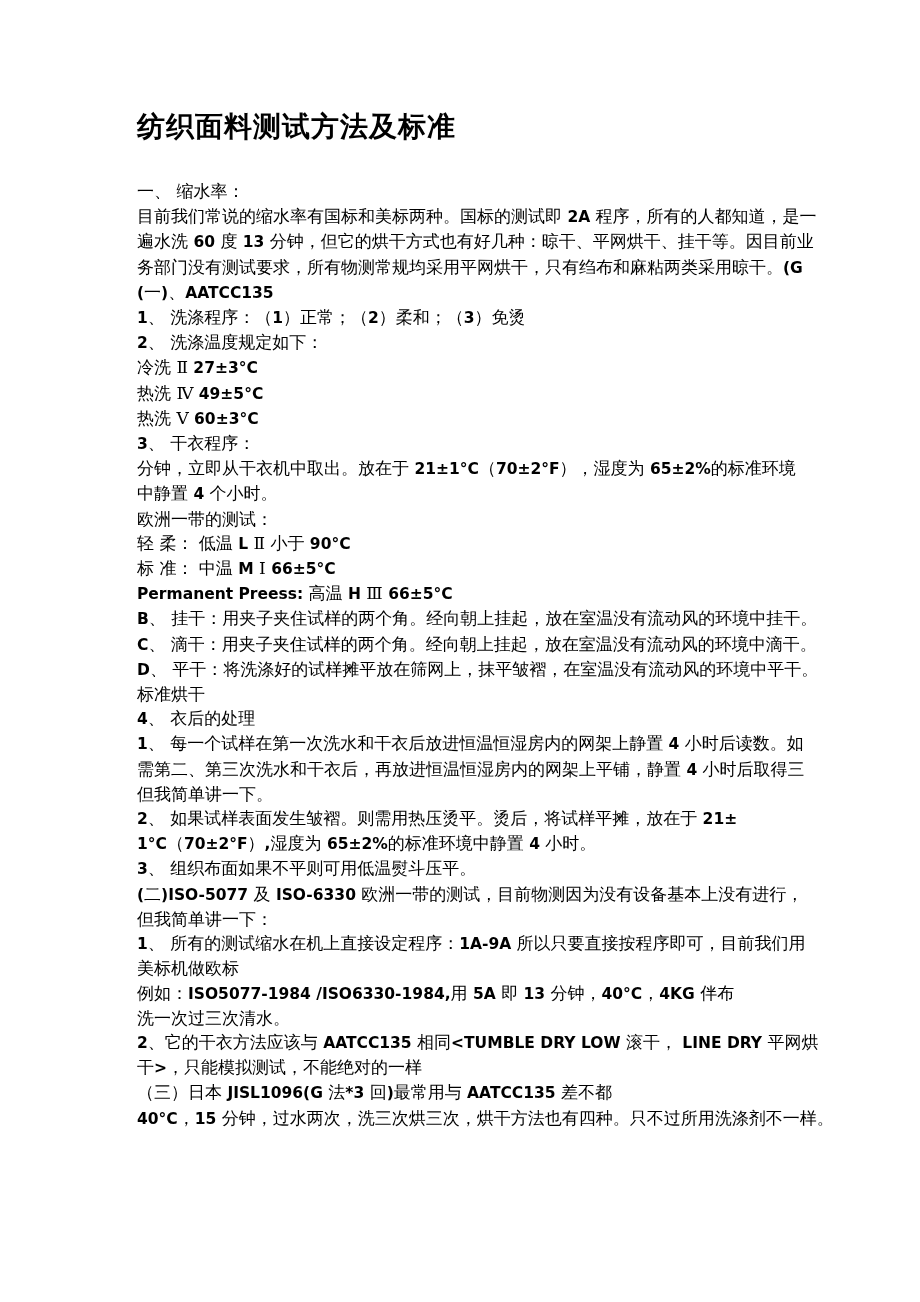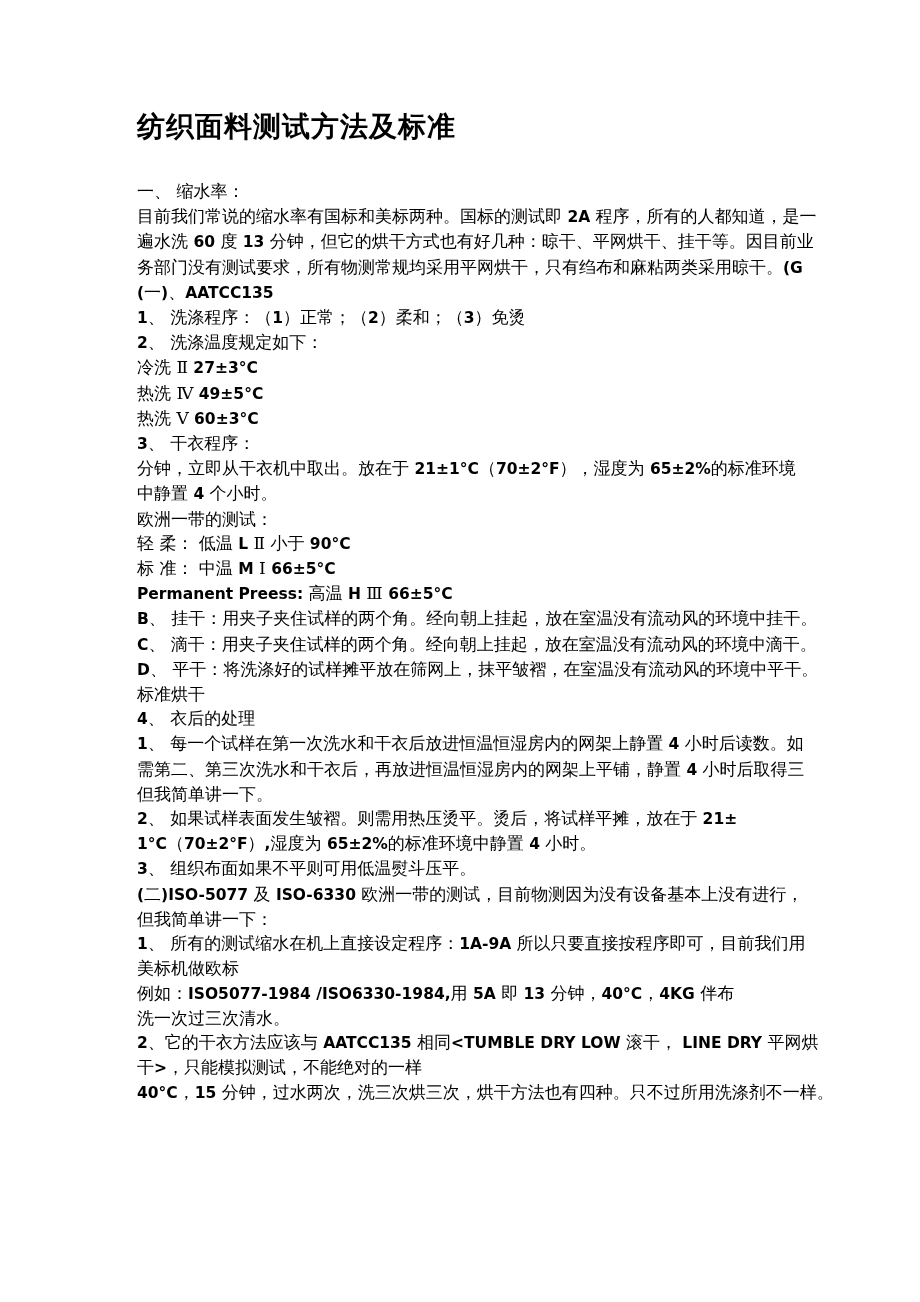--- a/index.html
+++ b/index.html
@@ -80,15 +80,16 @@
       <div class="line"><span class="latin">1°C</span>（<span class="latin">70±2°F</span>）<span class="latin">,</span>湿度为<span class="latin"> 65±2%</span>的标准环境中静置<span class="latin"> 4 </span>小时。</div>
       <div class="line"><span class="latin">3</span>、<span class="latin"> </span>组织布面如果不平则可用低温熨斗压平。</div>
       <div class="line"><span class="latin">(</span>二<span class="latin">)ISO-5077 </span>及<span class="latin"> ISO-6330 </span>欧洲一带的测试，目前物测因为没有设备基本上没有进行，</div>
       <div class="line">但我简单讲一下：</div>
       <div class="line"><span class="latin">1</span>、<span class="latin"> </span>所有的测试缩水在机上直接设定程序：<span class="latin">1A-9A </span>所以只要直接按程序即可，目前我们用</div>
       <div class="line">美标机做欧标</div>
       <div class="line">例如：<span class="latin">ISO5077-1984 /ISO6330-1984,</span>用<span class="latin"> 5A </span>即<span class="latin"> 13 </span>分钟，<span class="latin">40°C</span>，<span class="latin">4KG </span>伴布</div>
       <div class="line">洗一次过三次清水。</div>
       <div class="line"><span class="latin">2</span>、它的干衣方法应该与<span class="latin"> AATCC135 </span>相同<span class="latin">&lt;TUMBLE DRY LOW </span>滚干，<span class="latin"> LINE DRY </span>平网烘</div>
       <div class="line">干<span class="latin">&gt;</span>，只能模拟测试，不能绝对的一样</div>
+      <div class="line">（三）日本<span class="latin"> JISL1096(G </span>法<span class="latin">*3 </span>回<span class="latin">)</span>最常用与<span class="latin"> AATCC135 </span>差不都</div>
       <div class="line"><span class="latin">40°C</span>，<span class="latin">15 </span>分钟，过水两次，洗三次烘三次，烘干方法也有四种。只不过所用洗涤剂不一样。</div>
     </div>
 </div>
 
 </body></html>

